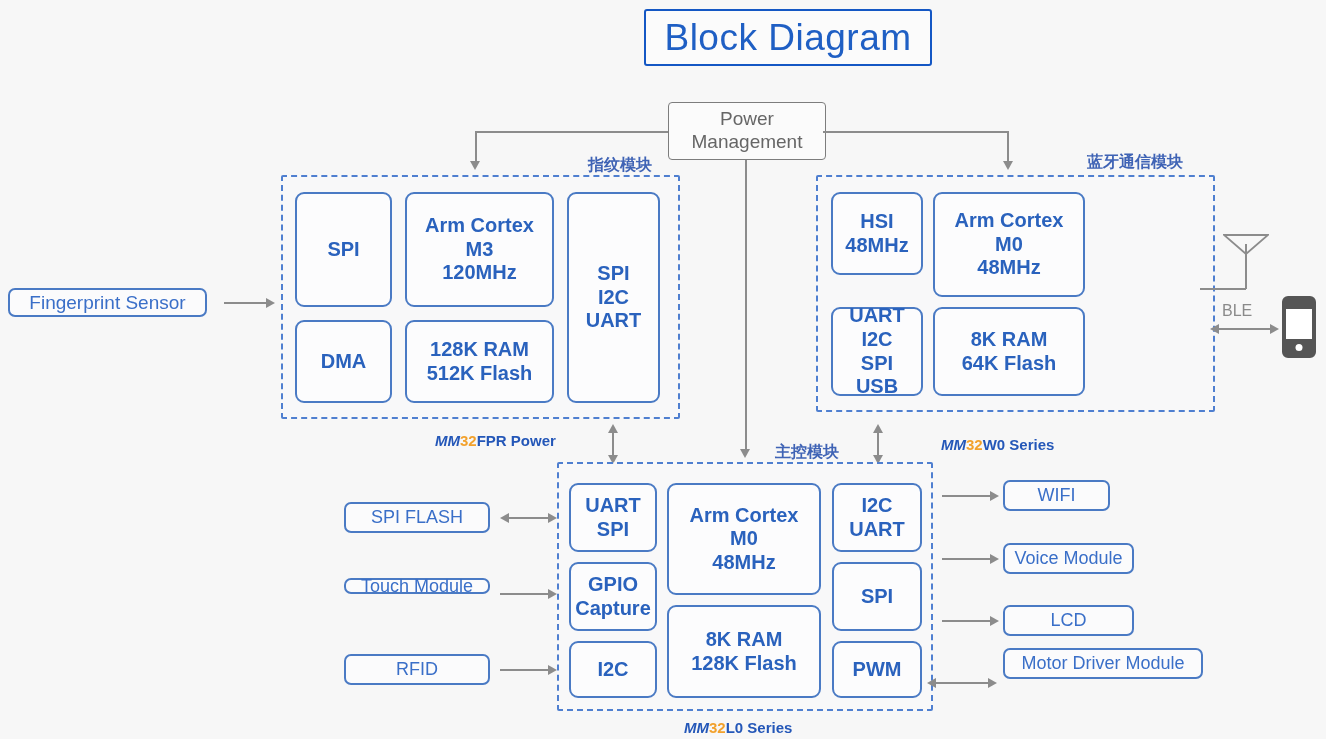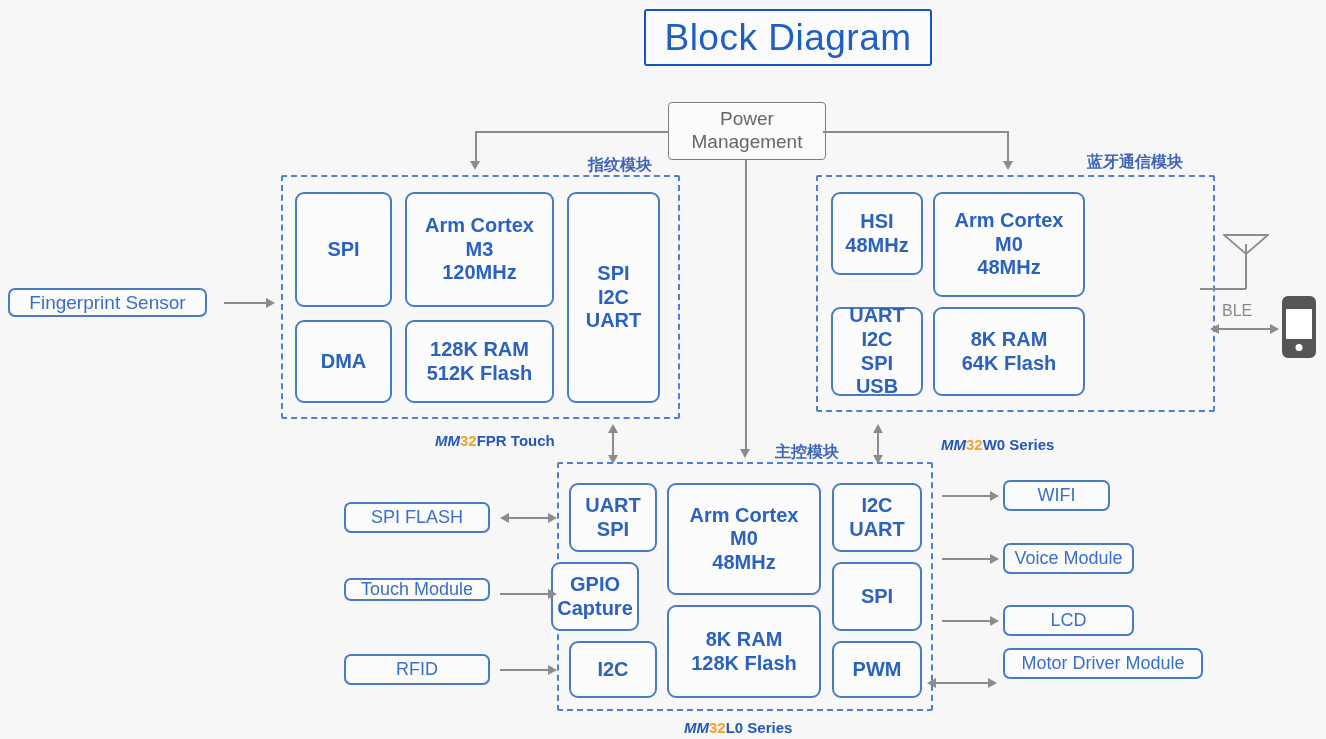--- a/index.html
+++ b/index.html
@@ -169,21 +169,21 @@
 M3
 120MHz</div>
   <div class="abs blk" style="left:567px; top:192px; width:93px; height:211px;">SPI
 I2C
 UART</div>
   <div class="abs blk" style="left:295px; top:320px; width:97px; height:83px;">DMA</div>
   <div class="abs blk" style="left:405px; top:320px; width:149px; height:83px;">128K RAM
 512K Flash</div>
 
   <div class="abs series" style="left:435px; top:432px;">
-    <span class="mm">MM</span><span class="num">32</span><span class="rest">FPR Touch</span>
+    <span class="mm">MM</span><span class="num">32</span><span class="rest">FPR Power</span>
   </div>
 
   <div class="abs vline" style="left:612px; top:432px; height:25px;"></div>
   <div class="abs arrow-head ah-up" style="left:608px; top:424px;"></div>
   <div class="abs arrow-head ah-down" style="left:608px; top:455px;"></div>
 
   <div class="abs cn-label" style="left:1087px; top:152px;">蓝牙通信模块</div>
 
   <div class="abs dash-group" style="left:816px; top:175px; width:399px; height:237px;"></div>
 
@@ -223,21 +223,21 @@
     <div class="phone-bot"></div>
     <div class="phone-dot"></div>
   </div>
 
   <div class="abs cn-label" style="left:775px; top:442px;">主控模块</div>
 
   <div class="abs dash-group" style="left:557px; top:462px; width:376px; height:249px;"></div>
 
   <div class="abs blk" style="left:569px; top:483px; width:88px; height:69px;">UART
 SPI</div>
-  <div class="abs blk" style="left:551px; top:562px; width:88px; height:69px;">GPIO
+  <div class="abs blk" style="left:569px; top:562px; width:88px; height:69px;">GPIO
 Capture</div>
   <div class="abs blk" style="left:569px; top:641px; width:88px; height:57px;">I2C</div>
 
   <div class="abs blk" style="left:667px; top:483px; width:154px; height:112px;">Arm Cortex
 M0
 48MHz</div>
   <div class="abs blk" style="left:667px; top:605px; width:154px; height:93px;">8K RAM
 128K Flash</div>
 
   <div class="abs blk" style="left:832px; top:483px; width:90px; height:69px;">I2C
@@ -247,21 +247,21 @@
 
   <div class="abs series" style="left:684px; top:719px;">
     <span class="mm">MM</span><span class="num">32</span><span class="rest">L0 Series</span>
   </div>
 
   <div class="abs periph" style="left:344px; top:502px; width:146px; height:31px;">SPI FLASH</div>
   <div class="abs hline" style="left:508px; top:517px; width:42px;"></div>
   <div class="abs arrow-head ah-left" style="left:500px; top:513px;"></div>
   <div class="abs arrow-head ah-right" style="left:548px; top:513px;"></div>
 
-  <div class="abs periph" style="left:344px; top:578px; width:146px; height:23px;">Touch Module</div>
+  <div class="abs periph" style="left:344px; top:578px; width:146px; height:16px;">Touch Module</div>
   <div class="abs hline" style="left:500px; top:593px; width:50px;"></div>
   <div class="abs arrow-head ah-right" style="left:548px; top:589px;"></div>
 
   <div class="abs periph" style="left:344px; top:654px; width:146px; height:31px;">RFID</div>
   <div class="abs hline" style="left:500px; top:669px; width:50px;"></div>
   <div class="abs arrow-head ah-right" style="left:548px; top:665px;"></div>
 
   <div class="abs hline" style="left:942px; top:495px; width:50px;"></div>
   <div class="abs arrow-head ah-right" style="left:990px; top:491px;"></div>
   <div class="abs periph" style="left:1003px; top:480px; width:107px; height:31px;">WIFI</div>

